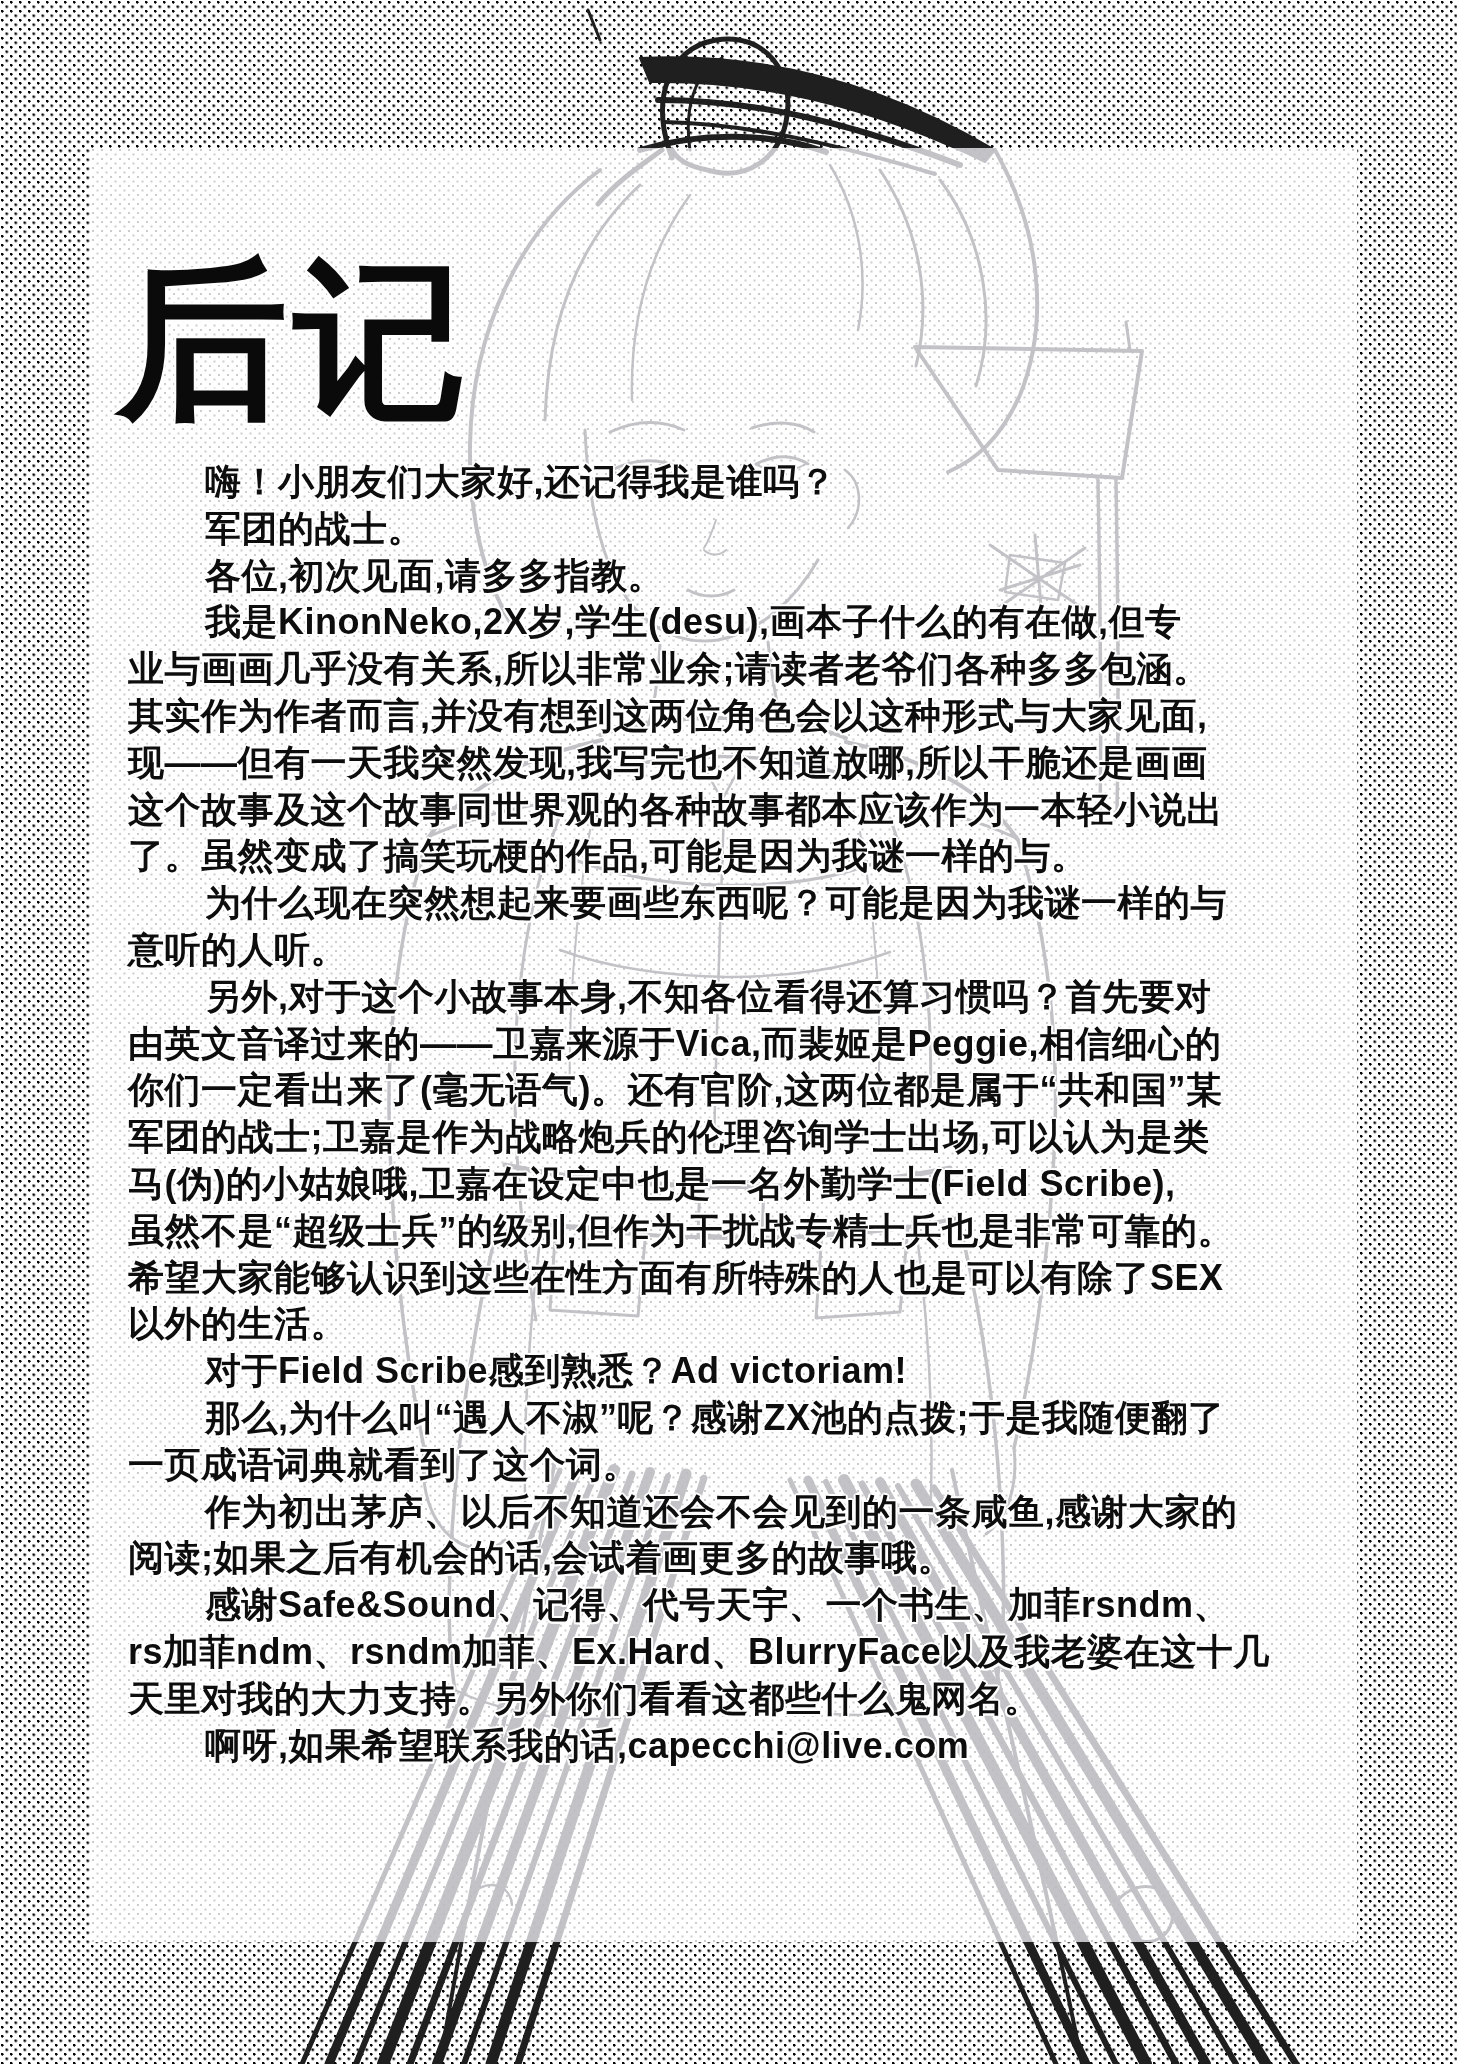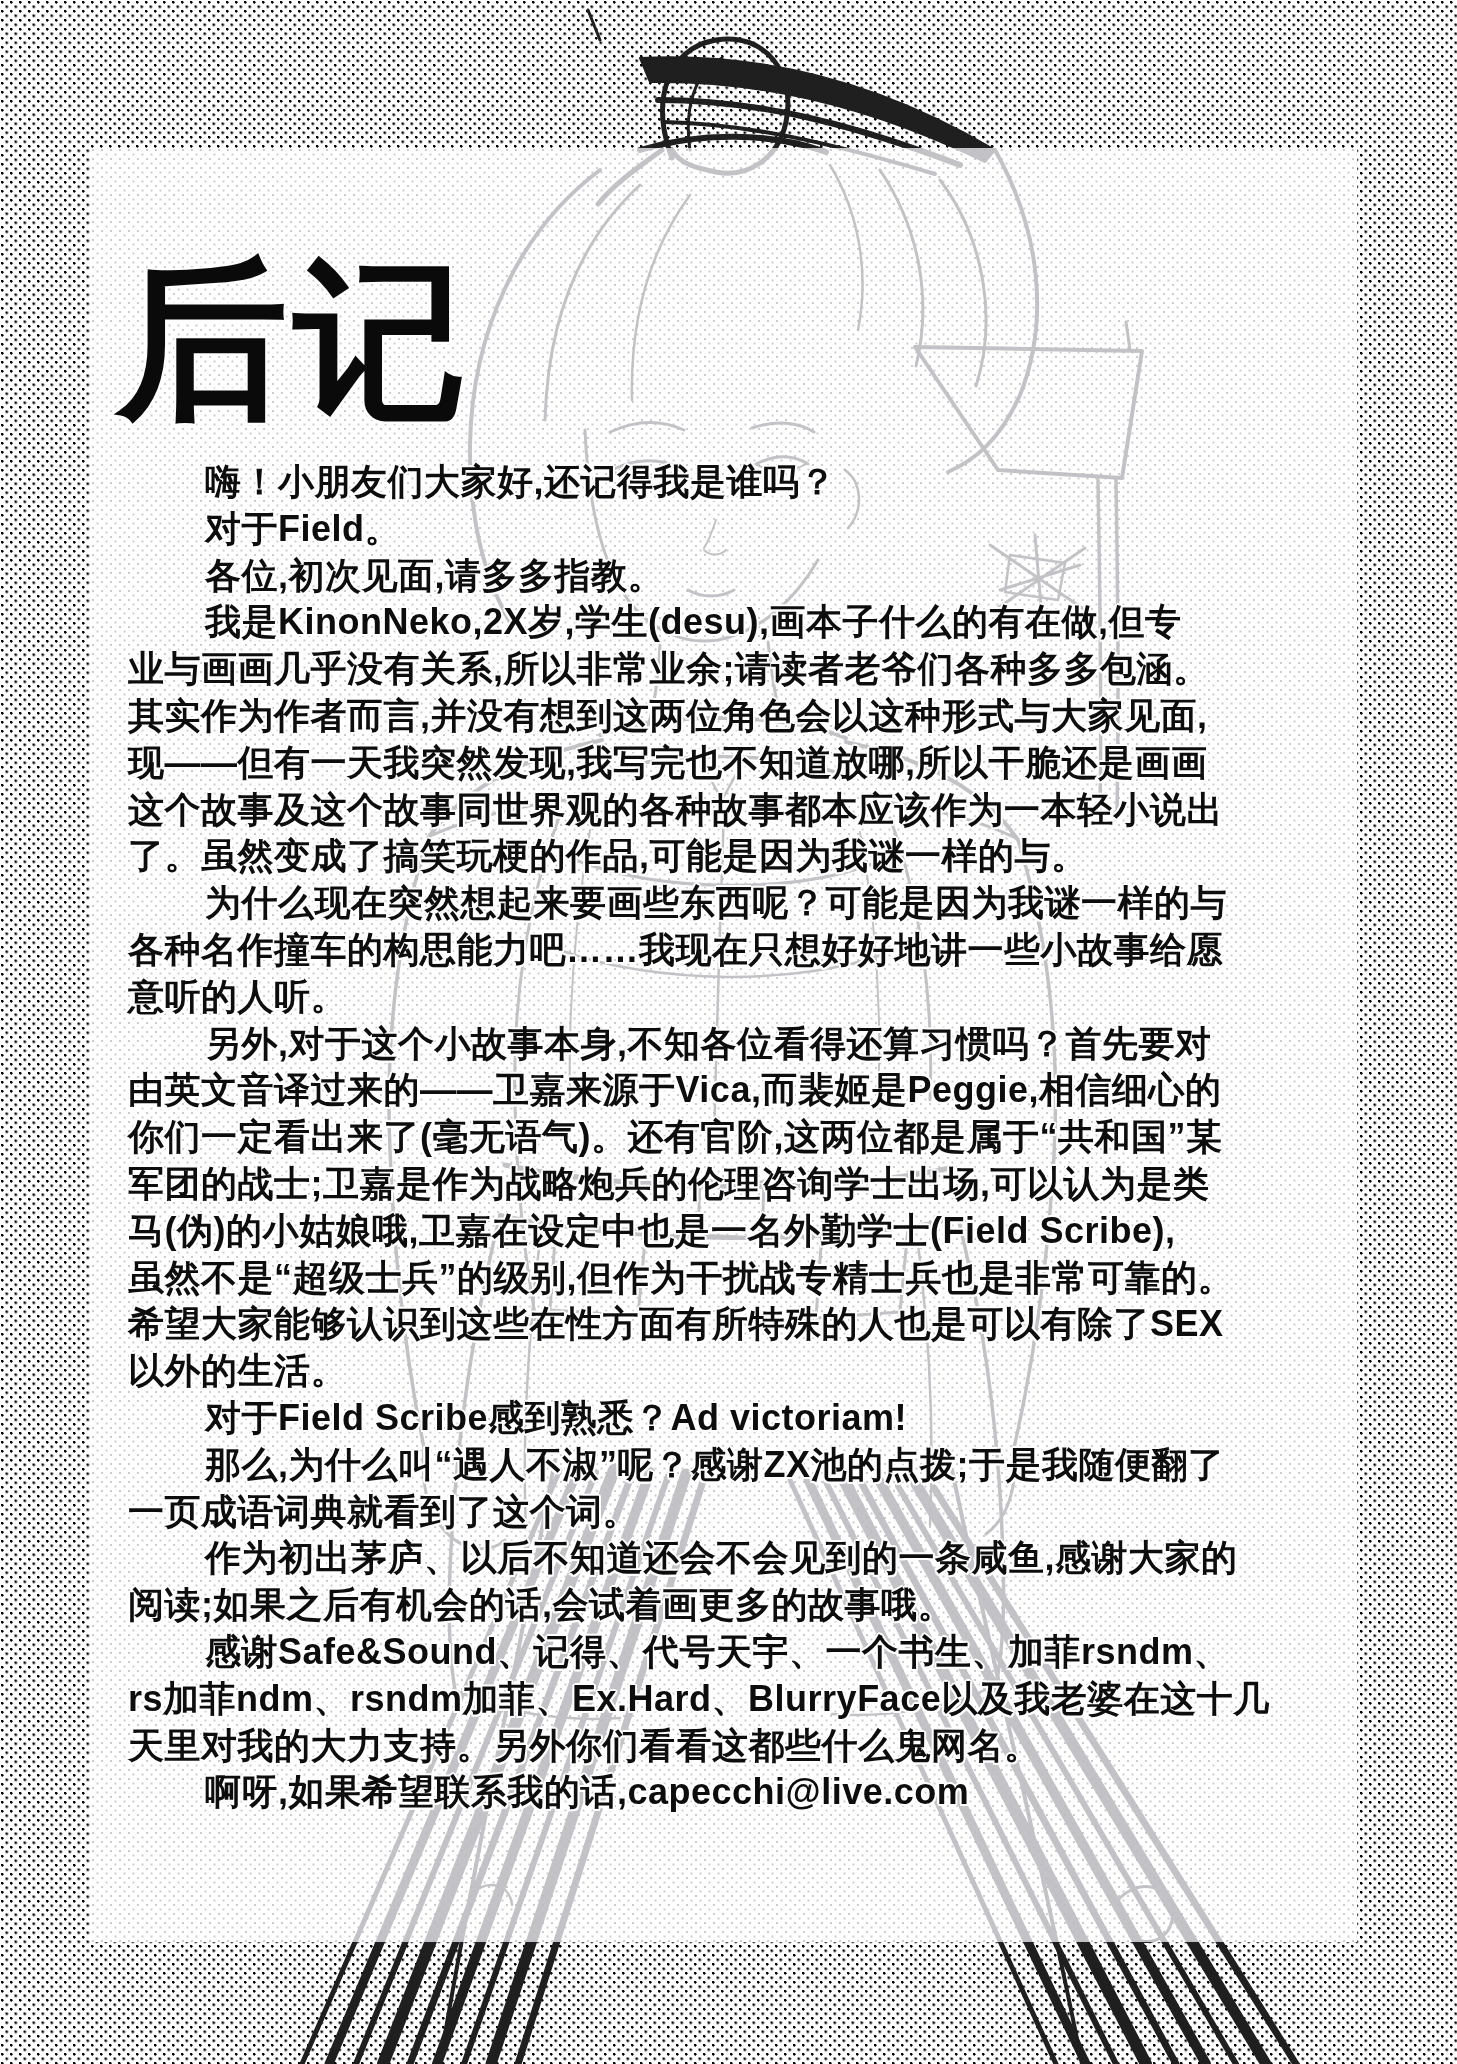--- a/index.html
+++ b/index.html
@@ -162,30 +162,29 @@
     </defs>
     <use href="#figure" clip-path="url(#clip-panel)" color="#bcbcc2" opacity="0.9"></use>
     <use href="#figure" clip-path="url(#clip-outside)" color="#1f1f1f"></use>
   </svg>
 
   <h1 class="title halo">后记</h1>
 
   <div class="body-text">
 
   <div class="line halo indent">嗨！小朋友们大家好,还记得我是谁吗？</div>
-      <div class="line halo indent">对于Field。</div>
+      <div class="line halo indent">军团的战士。</div>
       <div class="line halo indent">各位,初次见面,请多多指教。</div>
       <div class="line halo indent">我是KinonNeko,2X岁,学生(desu),画本子什么的有在做,但专</div>
       <div class="line halo">业与画画几乎没有关系,所以非常业余;请读者老爷们各种多多包涵。</div>
       <div class="line halo">其实作为作者而言,并没有想到这两位角色会以这种形式与大家见面,</div>
       <div class="line halo">现——但有一天我突然发现,我写完也不知道放哪,所以干脆还是画画</div>
       <div class="line halo">这个故事及这个故事同世界观的各种故事都本应该作为一本轻小说出</div>
       <div class="line halo">了。虽然变成了搞笑玩梗的作品,可能是因为我谜一样的与。</div>
       <div class="line halo indent">为什么现在突然想起来要画些东西呢？可能是因为我谜一样的与</div>
-      <div class="line halo">各种名作撞车的构思能力吧……我现在只想好好地讲一些小故事给愿</div>
       <div class="line halo">意听的人听。</div>
       <div class="line halo indent">另外,对于这个小故事本身,不知各位看得还算习惯吗？首先要对</div>
       <div class="line halo">由英文音译过来的——卫嘉来源于Vica,而裴姬是Peggie,相信细心的</div>
       <div class="line halo">你们一定看出来了(毫无语气)。还有官阶,这两位都是属于“共和国”某</div>
       <div class="line halo">军团的战士;卫嘉是作为战略炮兵的伦理咨询学士出场,可以认为是类</div>
       <div class="line halo">马(伪)的小姑娘哦,卫嘉在设定中也是一名外勤学士(Field Scribe),</div>
       <div class="line halo">虽然不是“超级士兵”的级别,但作为干扰战专精士兵也是非常可靠的。</div>
       <div class="line halo">希望大家能够认识到这些在性方面有所特殊的人也是可以有除了SEX</div>
       <div class="line halo">以外的生活。</div>
       <div class="line halo indent">对于Field Scribe感到熟悉？Ad victoriam!</div>

